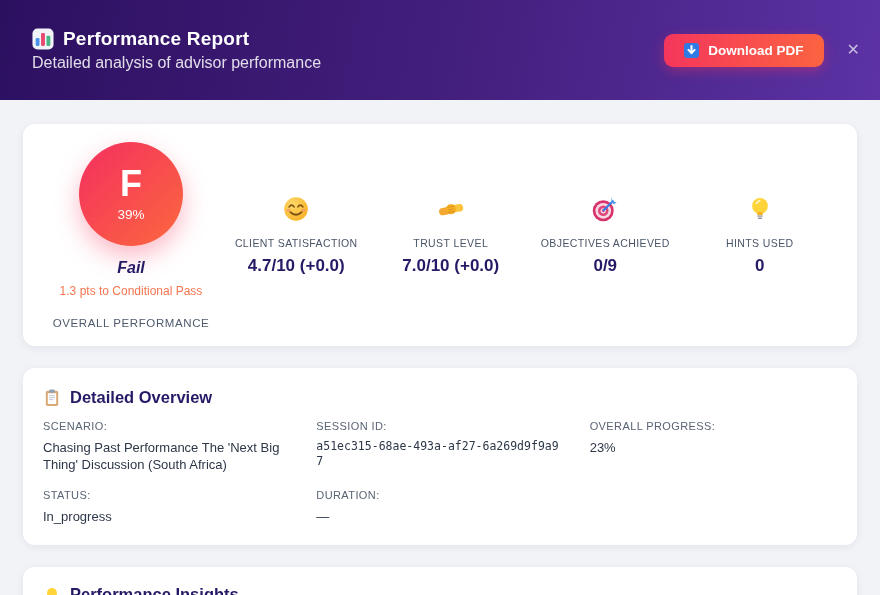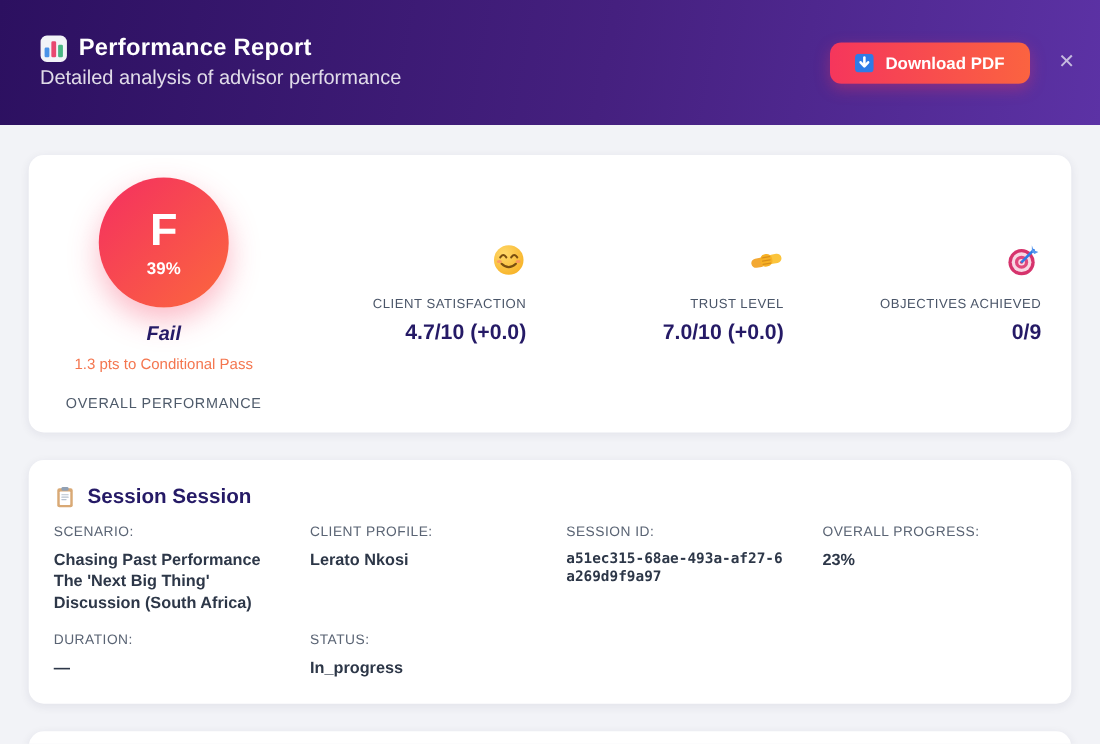--- a/index.html
+++ b/index.html
@@ -43,36 +43,36 @@
   .overall-card { height:222px; padding:20px; display:flex; align-items:center; }
   .grade-block { width:176px; flex-shrink:0; text-align:center; }
   .grade-circle {
     width:104px; height:104px; margin:0 auto; border-radius:50%;
     background:linear-gradient(135deg,#f5365c 12%,#fb6340 92%);
     box-shadow:0 10px 24px rgba(245,54,92,.35);
     display:flex; flex-direction:column; align-items:center; justify-content:center;
     color:#fff;
   }
   .grade-letter { font-size:36px; font-weight:bold; line-height:1; }
-  .grade-percent { font-size:13.5px; font-weight:bold; margin-top:5px; }
+  .grade-percent { font-size:13.5px; font-weight:normal; margin-top:5px; }
   .grade-result { margin-top:13px; font-size:16px; font-weight:bold; color:#251a66;font-style:italic; }
   .grade-note { margin-top:7px; font-size:12px; color:#f4764f; }
   .grade-caption { margin-top:19px; font-size:11.5px; color:#4f5b6b; letter-spacing:.6px; }
   .metrics { flex:1; display:flex; }
-  .metric { flex:1; text-align:right; padding:0 4px; }
+  .metric { flex:1; text-align:center; padding:0 4px; }
   .metric-icon svg { width:28px; height:28px; display:inline-block; }
   .metric-label { margin-top:10px; font-size:10.5px; color:#4a5568; letter-spacing:.4px; }
   .metric-value { margin-top:7px; font-size:17px; font-weight:bold; color:#251a66; }
   
   .session-card { padding:20px; }
   .card-title { display:flex; align-items:center; gap:9px; font-size:16.5px; font-weight:bold; color:#251a66; }
   .card-title svg { width:18px; height:18px; display:block; }
-  .fields-grid { margin-top:13px; display:grid; grid-template-columns:repeat(4,1fr); column-gap:26px; row-gap:16px; }
+  .fields-grid { margin-top:13px; display:grid; grid-template-columns:repeat(3,1fr); column-gap:26px; row-gap:16px; }
   .field-label { font-size:11px; color:#5a6474; letter-spacing:.4px; margin-bottom:7px; }
-  .field-value { font-size:13px; font-weight:bold; color:#2d3748; line-height:1.32; }
+  .field-value { font-size:13px; font-weight:normal; color:#2d3748; line-height:1.32; }
   .field-value.mono { font-family:"DejaVu Sans Mono", monospace; font-size:11.5px; letter-spacing:0; word-break:break-all; }
   
   .insights-card { padding:18px 20px 24px; }
 </style>
 </head>
 <body>
 
 <div class="header">
   <div class="header-left">
     <div class="title-row">
@@ -163,59 +163,68 @@
             <circle cx="14" cy="18" r="3" fill="#f8d7e3"></circle>
             <circle cx="14" cy="18" r="1.4" fill="#d6336c"></circle>
             <path d="M14.5 17.5 25 7" stroke="#2e7be6" stroke-width="2.4" stroke-linecap="round"></path>
             <path d="M23.4 2.6l1.6 4.4 4.4 1.6-3.6 2-2.4-2.4z" fill="#5597ef"></path>
           </svg>
         </span>
         <div class="metric-label">OBJECTIVES ACHIEVED</div>
         <div class="metric-value">0/9</div>
       </div>
 
+      <div class="metric">
+        <span class="metric-icon">
+          <svg viewBox="0 0 32 32">
+            <circle cx="16" cy="12.5" r="9" fill="#ffd43b"></circle>
+            <path d="M12.3 19.8h7.4l-1 3.2h-5.4z" fill="#f7b125"></path>
+            <rect x="12.7" y="23" width="6.6" height="2" rx="1" fill="#adb5bd"></rect>
+            <rect x="13.5" y="25.6" width="5" height="1.9" rx="0.95" fill="#8d949e"></rect>
+            <path d="M11.8 9.8q1.4-2.9 4.1-3.2" stroke="#fff" stroke-width="1.6" opacity=".85" fill="none" stroke-linecap="round"></path>
+          </svg>
+        </span>
+        <div class="metric-label">HINTS USED</div>
+        <div class="metric-value">0</div>
+      </div>
     </div>
   </section>
 
   <section class="card session-card">
     <div class="card-title">
       <span>
         <svg viewBox="0 0 32 32">
           <rect x="5" y="3" width="22" height="27" rx="3" fill="#d9a975"></rect>
           <rect x="8.5" y="7.5" width="15" height="19" rx="1" fill="#fff"></rect>
           <rect x="11" y="1" width="10" height="5.5" rx="2" fill="#90a0b4"></rect>
           <path d="M11.5 12h9M11.5 15.5h9M11.5 19h6" stroke="#b8c2cf" stroke-width="1.6" stroke-linecap="round"></path>
         </svg>
       </span>
-      <span>Session Session</span>
+      <span>Detailed Overview</span>
     </div>
     <div class="fields-grid">
       <div class="field">
         <div class="field-label">SCENARIO:</div>
         <div class="field-value">Chasing Past Performance The 'Next Big Thing' Discussion (South Africa)</div>
       </div>
       <div class="field">
-        <div class="field-label">CLIENT PROFILE:</div>
-        <div class="field-value">Lerato Nkosi</div>
-      </div>
-      <div class="field">
         <div class="field-label">SESSION ID:</div>
         <div class="field-value mono">a51ec315-68ae-493a-af27-6a269d9f9a97</div>
       </div>
       <div class="field">
         <div class="field-label">OVERALL PROGRESS:</div>
         <div class="field-value">23%</div>
       </div>
       <div class="field">
+        <div class="field-label">STATUS:</div>
+        <div class="field-value">In_progress</div>
+      </div>
+      <div class="field">
         <div class="field-label">DURATION:</div>
         <div class="field-value">—</div>
-      </div>
-      <div class="field">
-        <div class="field-label">STATUS:</div>
-        <div class="field-value">In_progress</div>
       </div>
       <div class="field"></div>
     </div>
   </section>
 
   <section class="card insights-card">
     <div class="card-title">
       <span>
         <svg viewBox="0 0 32 32">
           <circle cx="16" cy="12.5" r="9" fill="#ffd43b"></circle>

